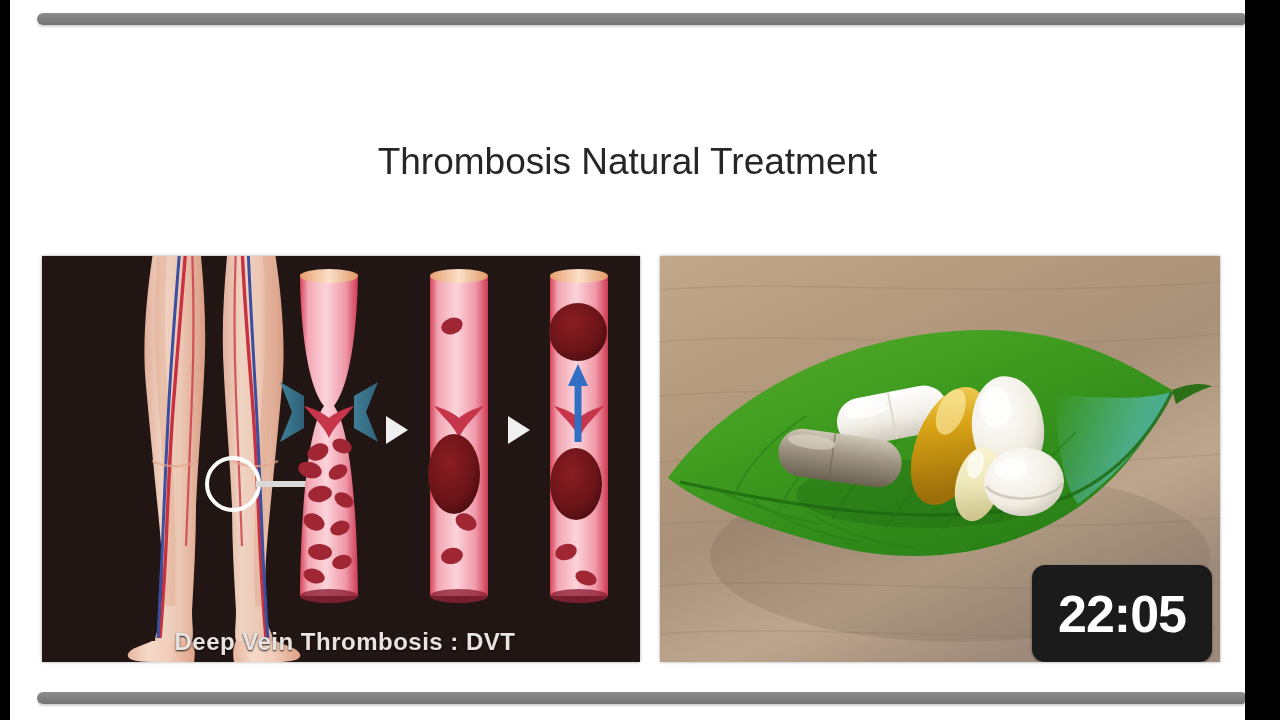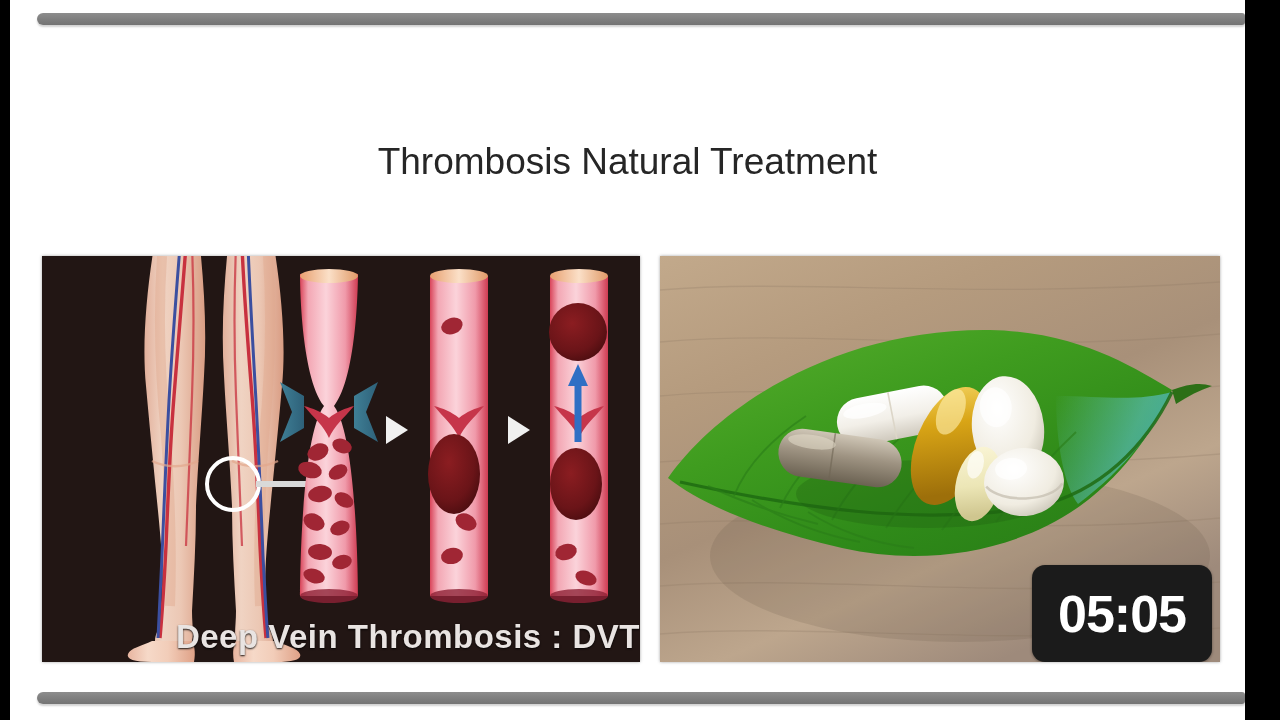--- a/index.html
+++ b/index.html
@@ -87,26 +87,26 @@
     inset: 0;
     width: 100%;
     height: 100%;
     display: block;
   }
   #dvt-caption {
     position: absolute;
     left: 0;
     bottom: 6px;
     width: 100%;
-    text-align: right;
+    text-align: center;
     padding-left: 8px;
     box-sizing: border-box;
     color: #e9e4e2;
     font-family: "Liberation Sans", sans-serif;
-    font-size: 33px;
+    font-size: 24px;
     font-weight: 700;
     letter-spacing: 0.5px;
     text-shadow: 0 1px 2px rgba(0,0,0,0.9);
     white-space: nowrap;
   }
 
   
   #remedy-figure {
     left: 650px;
     top: 0px;
@@ -419,21 +419,21 @@
 
             <g transform="rotate(-4 364 226)">
               <ellipse cx="364" cy="226" rx="40" ry="34" fill="url(#tabw)"></ellipse>
               <ellipse cx="352" cy="212" rx="16" ry="11" fill="#ffffff" opacity="0.7"></ellipse>
               <path d="M326 228 C340 246 390 248 402 230" stroke="#c8c2b4" stroke-width="2.5" fill="none" opacity="0.8"></path>
             </g>
           </g>
         </svg>
 
         <div id="duration-badge">
-          <span id="duration-text">05:05</span>
+          <span id="duration-text">22:05</span>
         </div>
       </div>
 
     </div>
 
     <div class="rule-bar" id="bottom-rule"></div>
 
   </div>
 
   <div style="position:absolute;left:0;top:0;width:10px;height:720px;background:#000;"></div>

